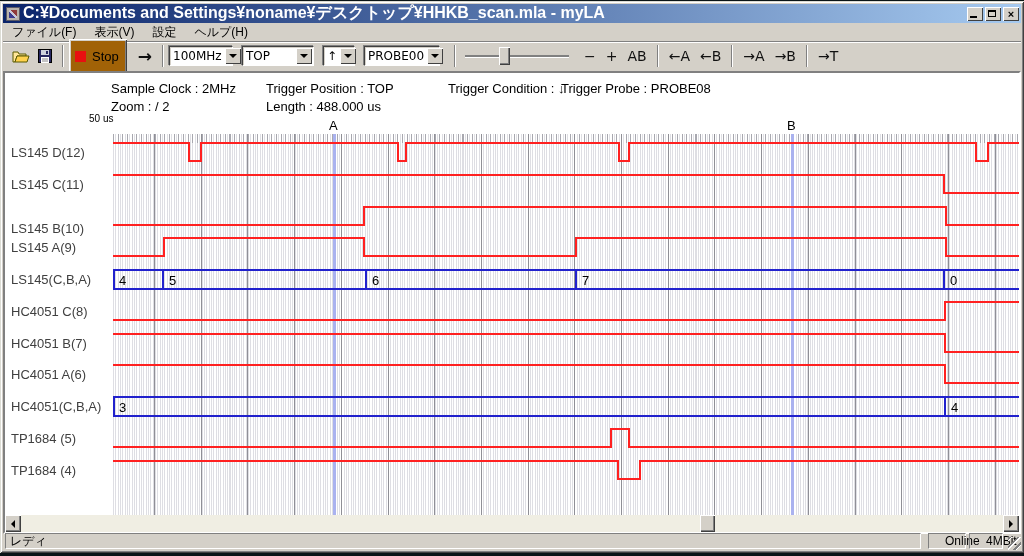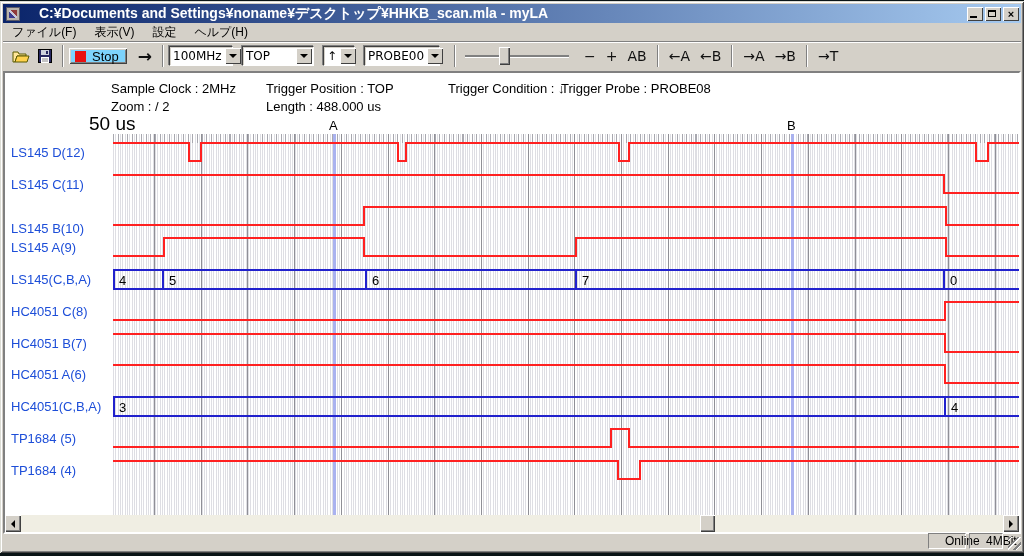--- a/index.html
+++ b/index.html
@@ -18,38 +18,38 @@
   
   .titlebar{
     position:absolute;left:3px;top:3px;right:3px;height:19px;
     background:linear-gradient(to right,#0a246a,#a6caf0);
     display:flex;align-items:center;padding:0 2px;box-sizing:border-box;
   }
   .app-icon{width:14px;height:14px;margin:0 3px 0 1px;background:#b8b4ac;
     border:1px solid #5a5a66;box-sizing:border-box;position:relative;flex:none;}
   .app-icon::after{content:"";position:absolute;left:2px;top:2px;right:2px;bottom:2px;
     background:linear-gradient(45deg,#3b3b8f 0 40%,#c8c8d8 40% 60%,#8f3b3b 60% 100%);}
-  .title-text{color:#fff;font-size:14px;font-weight:bold;white-space:nowrap;overflow:hidden;flex:1;margin-left:16px;}
+  .title-text{color:#fff;font-size:16px;font-weight:bold;white-space:nowrap;overflow:hidden;flex:1;}
   .tb-btn{width:16px;height:14px;background:#d4d0c8;margin-left:2px;flex:none;
     box-shadow: inset 1px 1px 0 #fff, inset -1px -1px 0 #404040;position:relative;
     display:flex;align-items:center;justify-content:center;font-size:11px;font-weight:bold;color:#000;}
   .glyph-min{position:absolute;left:3px;bottom:3px;width:7px;height:2px;background:#000;}
   .glyph-max{position:absolute;left:3px;top:3px;width:8px;height:7px;border:1px solid #000;border-top-width:2px;box-sizing:border-box;}
   
   .menubar{position:absolute;left:3px;top:23px;right:3px;height:17px;display:flex;align-items:center;font-size:12px;}
   .menu-item{padding:1px 9px;white-space:nowrap;}
   
   .toolbar{
     position:absolute;left:3px;top:40px;right:3px;height:29px;
     border-top:1px solid #808080;box-shadow:inset 0 1px 0 #fff;
     display:flex;align-items:center;padding-left:6px;box-sizing:border-box;font-size:13px;
   }
   .tool-btn{width:24px;height:22px;display:flex;align-items:center;justify-content:center;flex:none;}
   .sep{width:0;height:22px;border-left:1px solid #808080;border-right:1px solid #fff;margin:0 5px;flex:none;}
-  .stop-btn{height:16px;padding:0 8px 0 6px;display:flex;align-items:center;background:#7dd3fc;
+  .stop-btn{height:34px;padding:0 8px 0 6px;display:flex;align-items:center;background:#a16207;
     box-shadow: inset 1px 1px 0 #fff, inset -1px -1px 0 #404040, inset 2px 2px 0 #d4d0c8, inset -2px -2px 0 #808080;
     margin-right:6px;flex:none;}
   .stop-square{width:11px;height:11px;background:#e81010;margin-right:6px;flex:none;}
   .flat-btn{height:22px;padding:0 5px;display:flex;align-items:center;justify-content:center;
     font-family:"DejaVu Sans",sans-serif;font-size:14px;color:#111;flex:none;}
   .combo{height:20px;background:#fff;border:1px solid #404040;border-right-color:#fff;border-bottom-color:#fff;
     box-shadow:1px 1px 0 #d4d0c8 inset, -1px -1px 0 #808080;display:flex;align-items:center;box-sizing:border-box;
     margin-right:9px;flex:none;}
   .combo-value{flex:1;font-size:12px;padding:0 3px;white-space:nowrap;font-family:"DejaVu Sans",sans-serif;}
   .combo-arrow{width:16px;height:16px;background:#d4d0c8;margin-right:1px;flex:none;
@@ -59,23 +59,23 @@
   .slider{width:104px;height:22px;position:relative;margin:0 10px 0 4px;flex:none;}
   .slider-track{position:absolute;left:0;right:0;top:10px;height:2px;background:#808080;box-shadow:0 1px 0 #fff;}
   .slider-thumb{position:absolute;left:34px;top:2px;width:11px;height:18px;background:#d4d0c8;
     box-shadow: inset 1px 1px 0 #fff, inset -1px -1px 0 #404040, inset -2px -2px 0 #808080;}
   
   .client{
     position:absolute;left:3px;top:70px;width:1018px;height:463px;background:#fff;
     border:2px solid;border-color:#808080 #fff #fff #808080;box-sizing:border-box;overflow:hidden;
   }
   .info-text{position:absolute;font-size:13px;color:#000;white-space:nowrap;}
-  .time-label{position:absolute;left:84px;top:40px;font-size:19px;color:#000;}
+  .time-label{position:absolute;left:84px;top:40px;font-size:10px;color:#000;}
   .marker-label{position:absolute;top:45px;font-size:13px;color:#000;}
-  .wave-label{position:absolute;left:6px;height:16px;font-size:13px;color:#1d4ed8;white-space:nowrap;}
+  .wave-label{position:absolute;left:6px;height:16px;font-size:13px;color:#404040;white-space:nowrap;}
   .plot{
     position:absolute;left:108px;top:61px;width:906px;height:381px;
     background-image:
       repeating-linear-gradient(to right, rgba(195,195,205,0.55) 0px, rgba(195,195,205,0.55) 1px, transparent 1px, transparent 2.33px);
   }
   .plot::before{content:"";position:absolute;left:0;top:0;right:0;height:9px;
     background-image:repeating-linear-gradient(to right,#9a9aa2 0px,#9a9aa2 1px,transparent 1px,transparent 4.66px);
     opacity:.8;}
   .plot svg{position:absolute;left:0;top:0;}
   
@@ -281,20 +281,23 @@
           <span class="tri-left"></span>
         </div>
       <div class="sb-thumb"></div>
       <div class="sb-btn sb-right">
           <span class="tri-right"></span>
         </div>
     </div>
   </div>
 
   <div class="statusbar">
+    <div class="status-main">
+      <span>レディ</span>
+    </div>
     <div class="status-pane pane-online">
       <span>Online</span>
     </div>
     <div class="status-pane pane-mem">
       <span>4MBit</span>
     </div>
     <div class="grip"></div>
   </div>
 
 </div>

